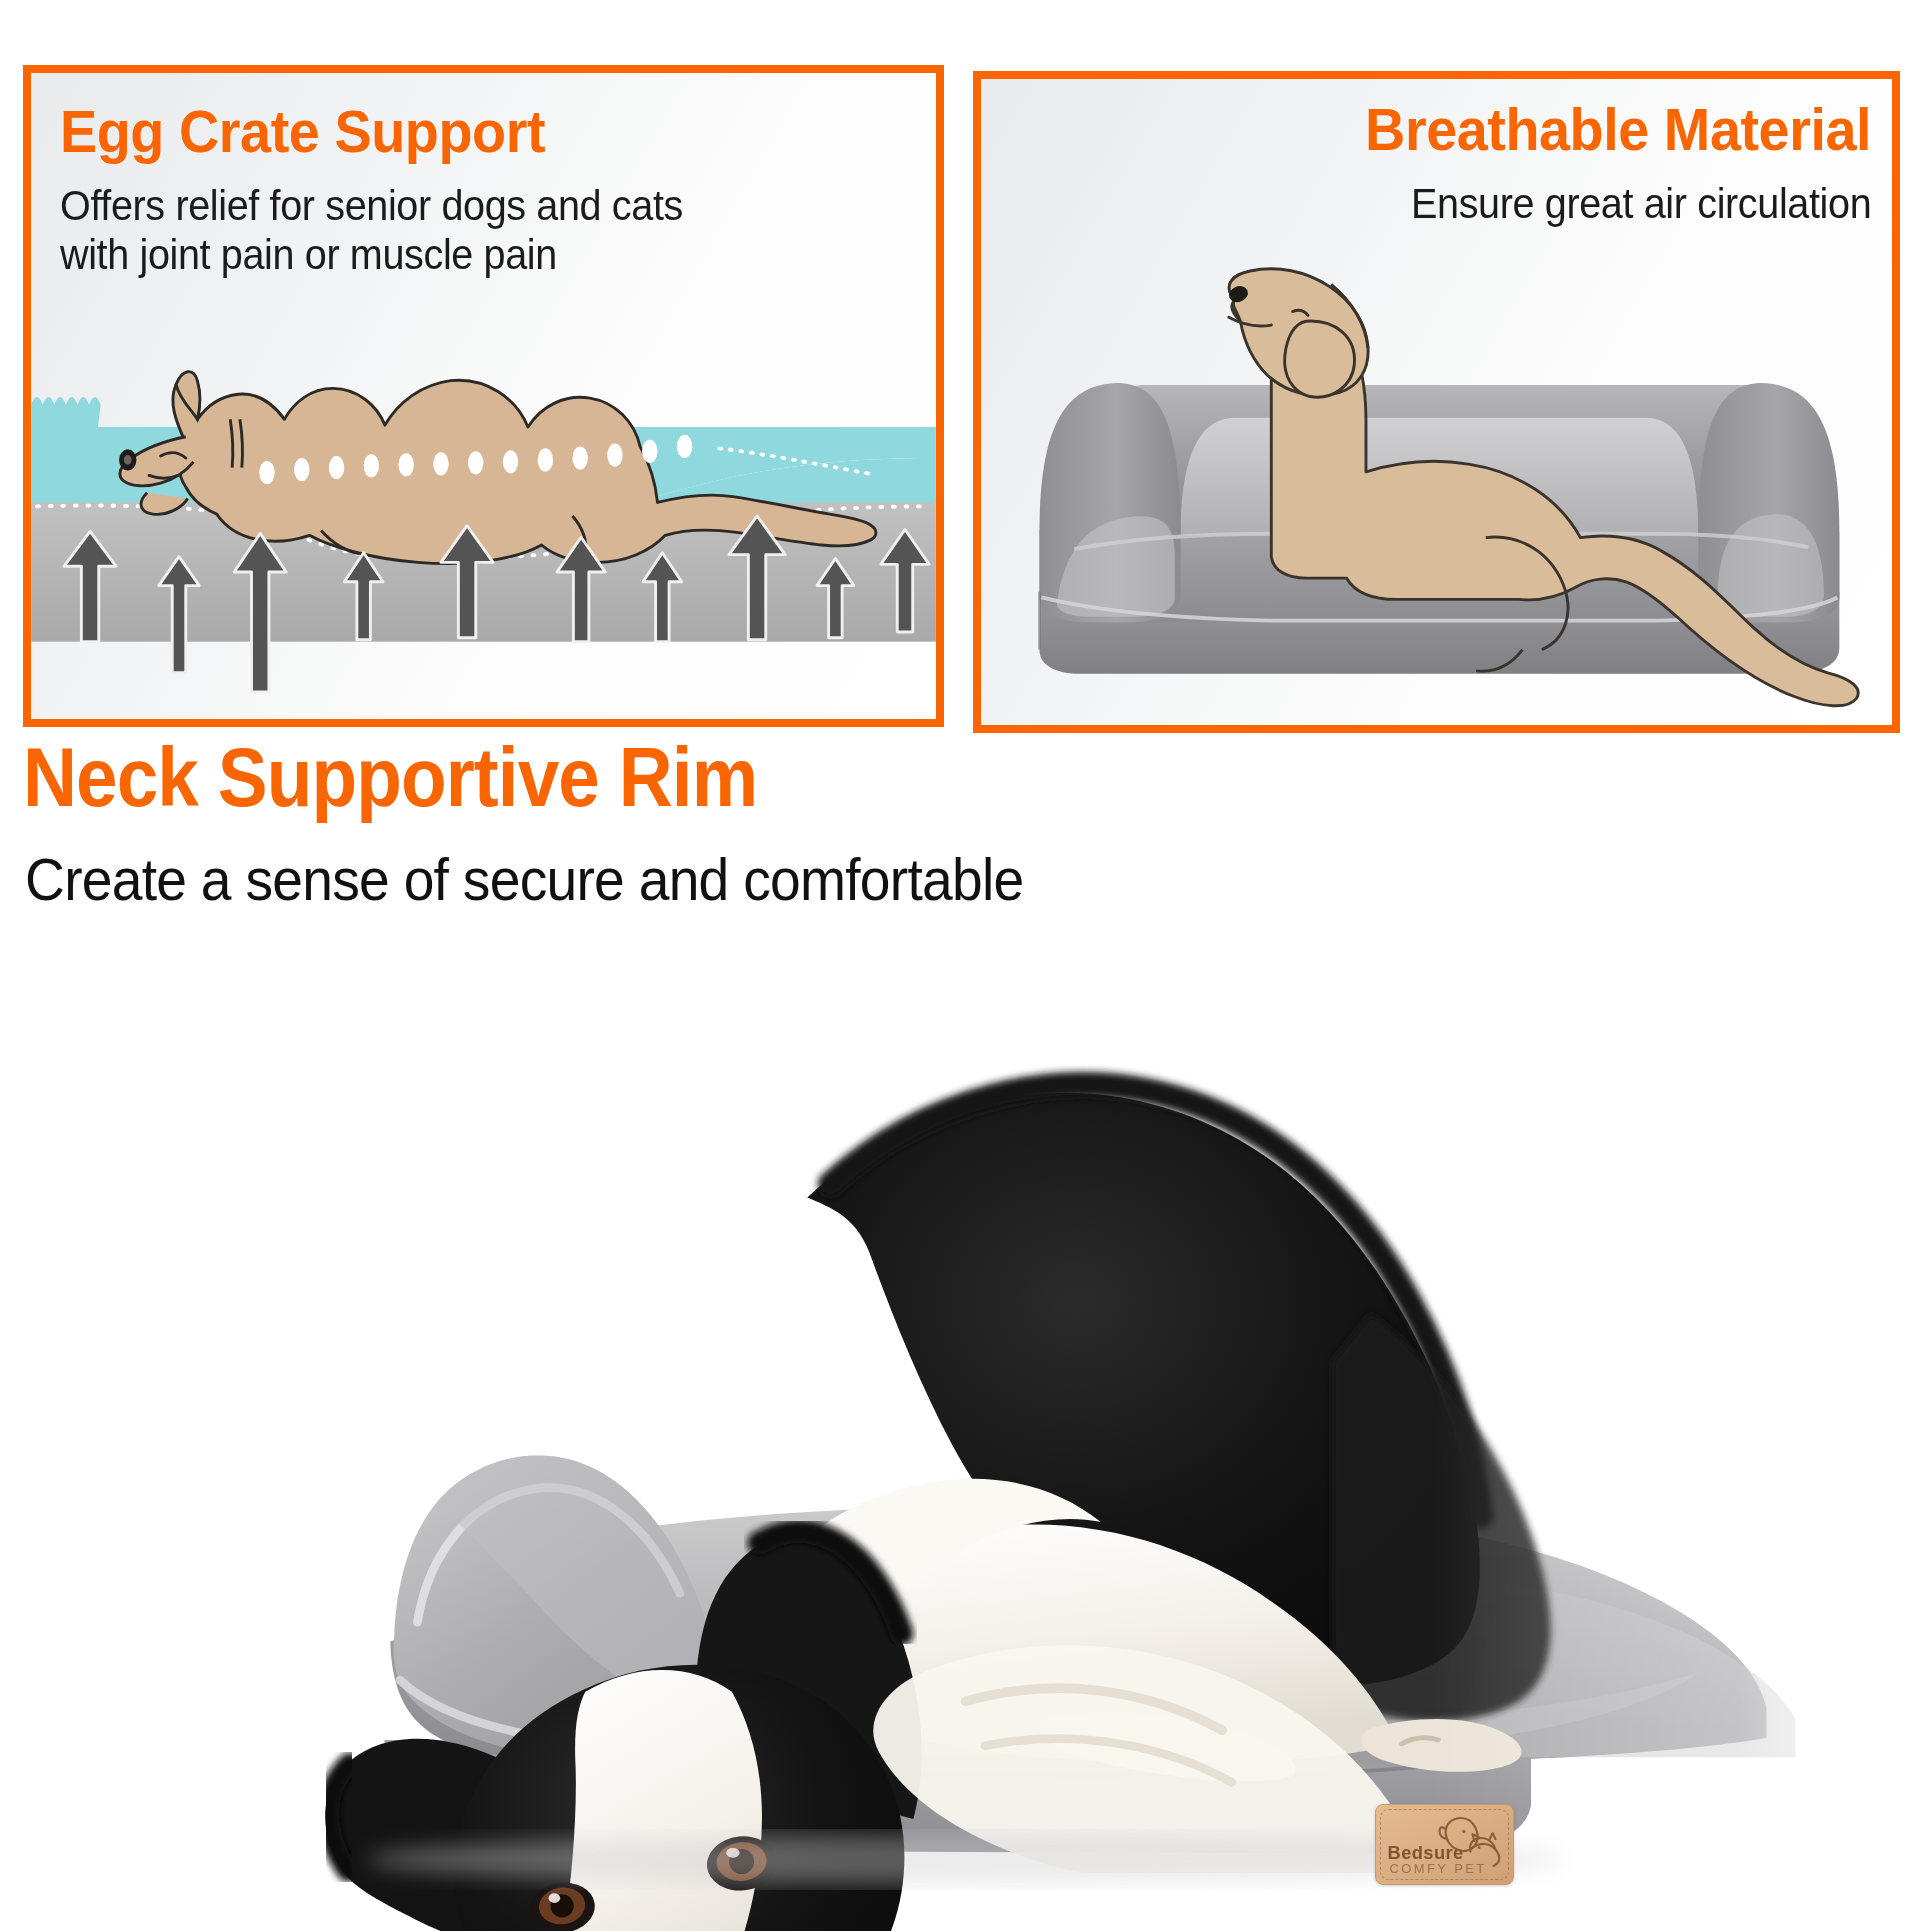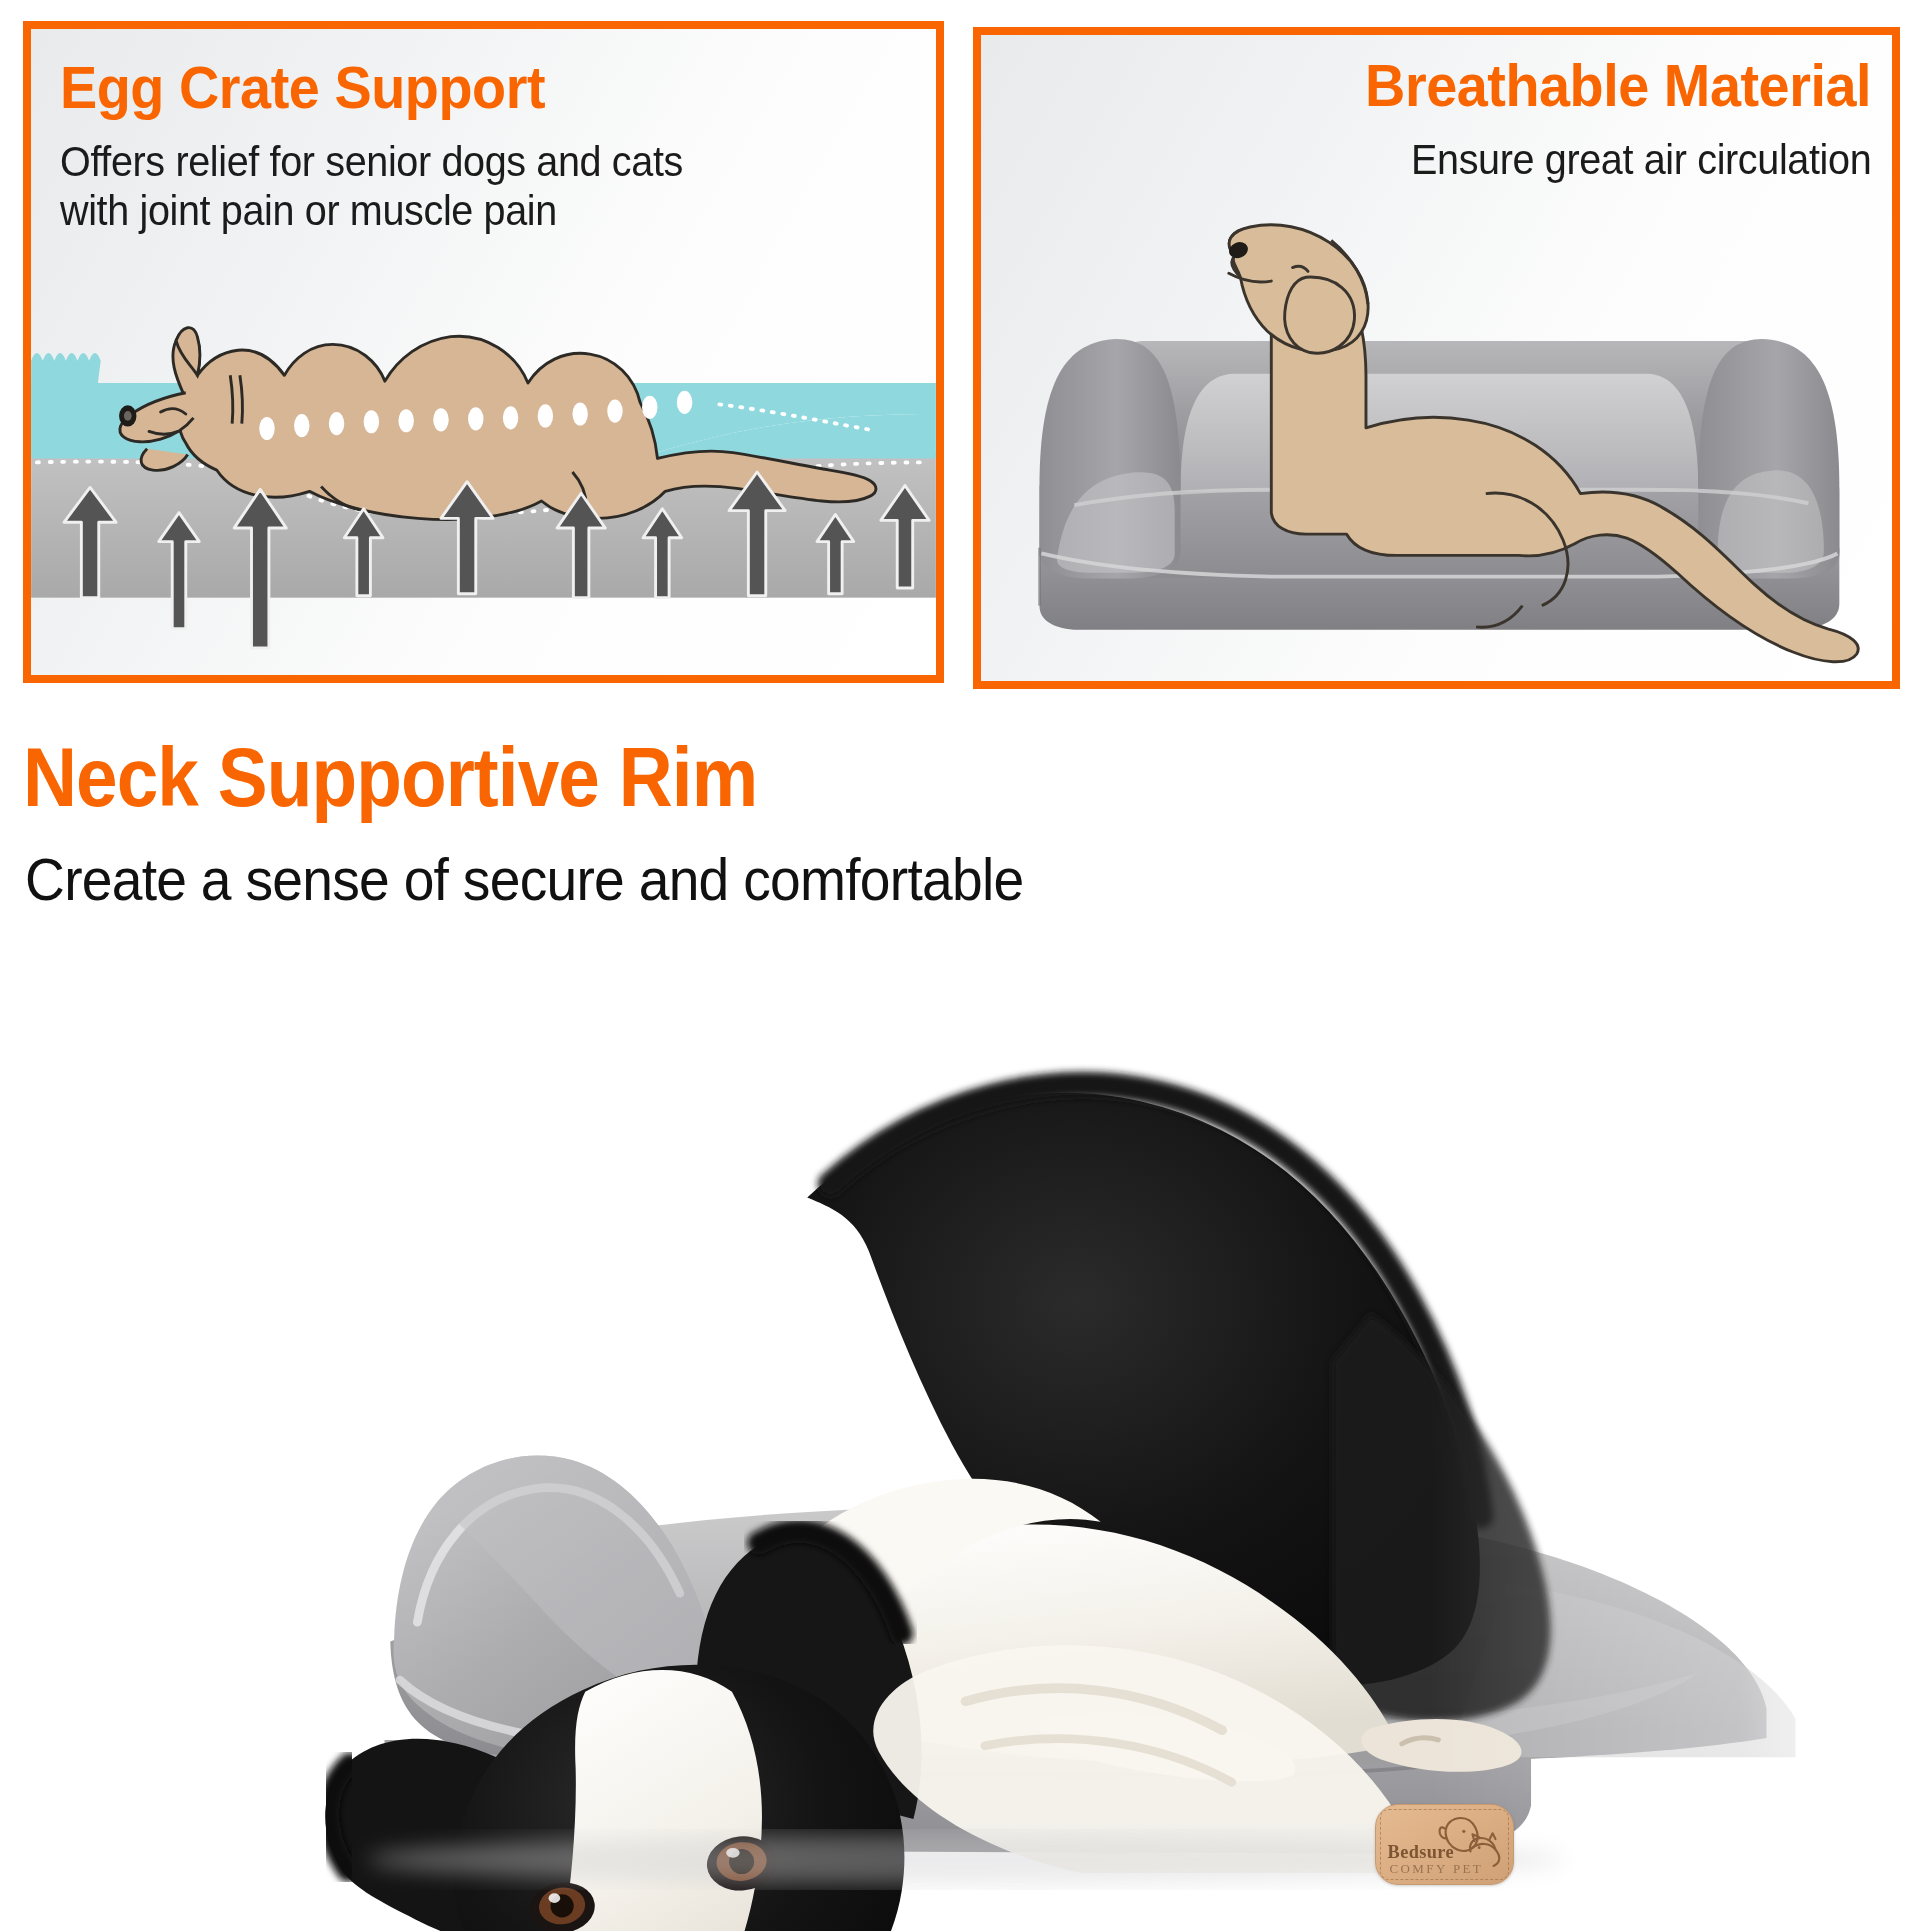--- a/index.html
+++ b/index.html
@@ -12,20 +12,21 @@
   }
   .stage{position:relative;width:1931px;height:1931px;}
 
   
   .panel{
     position:absolute;
     border:8.7px solid #f96501;
     background:linear-gradient(120deg,#e9eaec 0%,#f2f3f4 32%,#fdfdfd 62%,#ffffff 100%);
     box-sizing:border-box;
     overflow:hidden;
+    margin-top:44px;
   }
   #panel-left{left:23px;top:21px;width:921px;height:662px;}
   #panel-right{left:973px;top:27px;width:927px;height:662px;}
 
   .panel-title{
     position:absolute;
     font-weight:bold;
     color:#f96501;
     font-size:60px;
     letter-spacing:-0.5px;
@@ -63,26 +64,25 @@
   }
 
   
   #hero{
     position:absolute;left:0;top:908px;width:1931px;height:1023px;
     overflow:hidden;background:#ffffff;
   }
   
   #brand-tag{
     position:absolute;left:1375px;top:1804px;
-    width:137px;height:79px;border-radius:23px;
+    width:137px;height:79px;border-radius:8px;
     background:linear-gradient(150deg,#e6bb92 0%,#dcae84 48%,#cfa076 100%);
     border:1px solid #c79a71;
     box-shadow:0 1px 2.9px rgba(0,0,0,.18);
     overflow:hidden;
-    font-family:Liberation Serif, serif;
   }
   #brand-tag:after{
     content:"";position:absolute;inset:3.9px;border:1px dashed rgba(150,105,70,.6);
     border-radius:8.7px;
   }
   #brand-name{
     position:absolute;left:11.6px;top:37px;
     font-size:18.3px;color:#7d5533;font-weight:600;letter-spacing:0.4px;
   }
   #brand-tagline{

